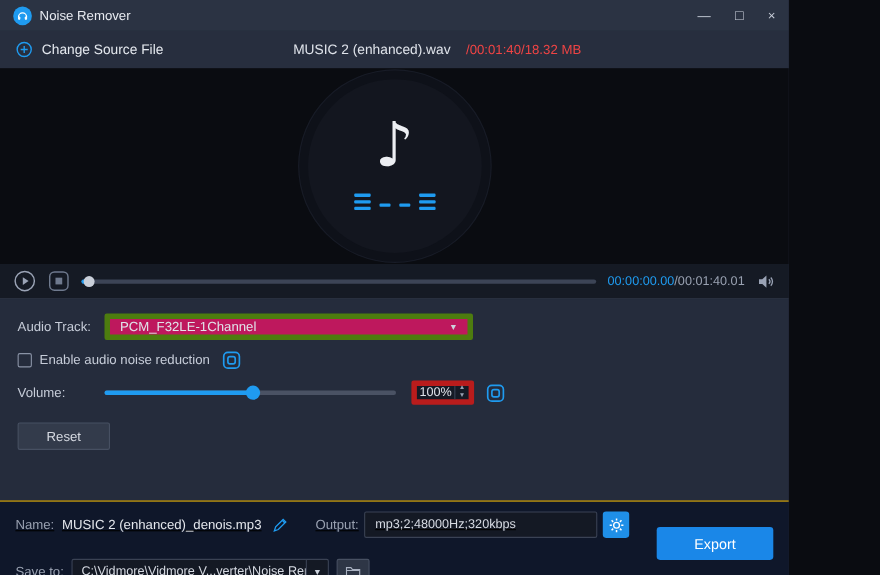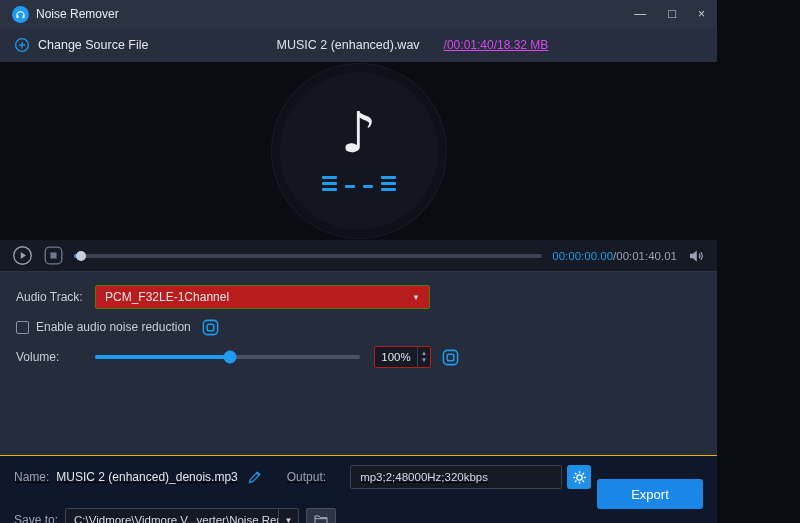--- a/index.html
+++ b/index.html
@@ -10,26 +10,26 @@
   
   .titlebar { height: 28px; background: #2b3343; display: flex; align-items: center; padding: 0 12px; flex: none; }
   .logo-badge { width: 17px; height: 17px; border-radius: 50%; background: #1f9bf0; display: flex; align-items: center; justify-content: center; margin-right: 7px; }
   .logo-badge svg { width: 11px; height: 11px; }
   .win-title { font-size: 12px; color: #e8ebf1; }
   .win-controls { margin-left: auto; display: flex; align-items: center; gap: 22px; color: #c9cfda; font-size: 12px; }
   .win-btn { cursor: default; line-height: 28px; display: inline-block; text-align: center; }
   .win-btn.max { font-size: 13px; }
 
   
-  .source-bar { height: 34px; background: #272e3e; display: flex; align-items: center; padding: 0 14px; flex: none; gap: 10px; }
+  .source-bar { height: 34px; background: #272e3e; display: flex; align-items: center; padding: 0 14px; flex: none; gap: 0; }
   .change-source { display: flex; align-items: center; gap: 8px; }
   .change-source svg { width: 16px; height: 16px; }
   .change-source-label { font-size: 12.5px; color: #e4e8ee; }
   .file-name { font-size: 12.5px; color: #dfe3ea; margin-left: 118px; }
-  .file-meta { font-size: 12px; color: #d946ef; margin-left: 14px; text-decoration: underline; }
+  .file-meta { font-size: 12px; color: #ef4444; margin-left: 14px; }
 
   
   .preview { flex: none; height: 178px; background: #0a0c11; display: flex; align-items: center; justify-content: center; }
   .disc { width: 158px; height: 158px; border-radius: 50%; background: #13161f; box-shadow: 0 0 0 8px #0e1119, 0 0 0 9px #181c27; display: flex; flex-direction: column; align-items: center; justify-content: center; }
   .music-note { font-size: 56px; color: #eceef2; line-height: 1; margin-top: -6px; font-family: "DejaVu Sans", sans-serif; }
   .eq { display: flex; align-items: flex-end; gap: 8px; height: 22px; margin-top: 8px; }
   .eq .col { display: flex; flex-direction: column; gap: 3px; }
   .eq .bar { width: 15px; height: 3px; background: #1f9bf0; border-radius: 1px; }
   .eq .col.single .bar { width: 10px; }
   .eq .col.single { margin-bottom: 3px; }
@@ -45,49 +45,49 @@
   .time { font-size: 11.5px; white-space: nowrap; flex: none; }
   .time .cur { color: #1f9bf0; }
   .time .tot { color: #99a1b1; }
   .spk { width: 18px; height: 18px; flex: none; }
   .spk svg { width: 18px; height: 18px; }
 
   
   .controls { flex: none; height: 183px; background: #252c3c; padding: 12px 16px 0 16px; }
   .crow { display: flex; align-items: center; height: 26px; margin-bottom: 4px; }
   .clabel { width: 79px; font-size: 12px; color: #c6ccd8; flex: none; }
-  .select { width: 335px; height: 24px; background: #b91c1c; border: 1px solid #4d7c0f; border-radius: 2px; display: flex; align-items: center; padding: 0 9px; justify-content: center; }
+  .select { width: 335px; height: 24px; background: #be185d; border: 5px solid #4d7c0f; border-radius: 2px; display: flex; align-items: center; padding: 0 9px; justify-content: center; }
   .select .sel-text { font-size: 12px; color: #e0e4ea; flex: 1; }
   .select .arrow { font-size: 8px; color: #cdd3dd; }
   .checkbox { width: 13px; height: 13px; border: 1px solid #8a93a6; border-radius: 2px; background: transparent; flex: none; }
   .chk-label { font-size: 12px; color: #c6ccd8; margin-left: 7px; }
   .copybtn { width: 19px; height: 19px; flex: none; }
   .copybtn svg { width: 19px; height: 19px; }
   .slider { position: relative; width: 265px; height: 14px; flex: none; }
   .slider .track { position: absolute; left: 0; right: 0; top: 5px; height: 4px; border-radius: 2px; background: #4a5264; }
   .slider .fill { height: 100%; background: #1f9bf0; border-radius: 2px; width: 0; }
   .slider .handle { position: absolute; top: 7px; width: 13px; height: 13px; border-radius: 50%; background: #1f9bf0; transform: translate(-50%, -50%); }
-  .spinbox { margin-left: 14px; width: 57px; height: 22px; background: #151a25; border: 1px solid #b91c1c; border-radius: 2px; display: flex; align-items: center; }
+  .spinbox { margin-left: 14px; width: 57px; height: 22px; background: #151a25; border: 5px solid #b91c1c; border-radius: 2px; display: flex; align-items: center; }
   .spinbox .val { flex: 1; text-align: center; font-size: 11.5px; color: #dfe3ea; }
   .spinbox .arrows { width: 13px; display: flex; flex-direction: column; align-items: center; border-left: 1px solid #3a4254; height: 100%; justify-content: center; }
   .spinbox .arrows span { font-size: 6px; line-height: 7px; color: #98a1b2; }
   .unit { font-size: 12px; color: #c6ccd8; margin-left: 7px; }
   .gap10 { width: 10px; flex: none; }
   .reset-btn { margin-top: 14px; width: 84px; height: 25px; background: #333b4b; border: 1px solid #475062; border-radius: 2px; color: #d6dae2; font-size: 12px; display: flex; align-items: center; justify-content: center; }
 
   
   .footer { flex: 1; background: #0f172a; border-top: 1px solid #eab308; position: relative; padding: 9px 14px 0 14px; text-decoration: underline; }
   .frow { display: flex; align-items: center; height: 24px; }
   .frow + .frow { margin-top: 19px; }
   .flabel { font-size: 12px; color: #99a1b1; }
   .fname { font-size: 12px; color: #e3e6ec; margin-left: 7px; }
   .pencil { width: 16px; height: 16px; margin-left: 9px; }
   .pencil svg { width: 16px; height: 16px; }
   .out-label { margin-left: 24px; }
-  .out-box { margin-left: 24px; width: 212px; height: 24px; background: #141924; border: 1px solid #3a4254; border-radius: 2px; display: flex; align-items: center; padding: 0 9px; }
+  .out-box { margin-left: 5px; width: 212px; height: 24px; background: #141924; border: 1px solid #3a4254; border-radius: 2px; display: flex; align-items: center; padding: 0 9px; }
   .out-box .val { font-size: 11.5px; color: #d6dae2; }
   .gear-btn { margin-left: 5px; width: 24px; height: 24px; background: #1f8fe8; border-radius: 3px; display: flex; align-items: center; justify-content: center; }
   .gear-btn svg { width: 15px; height: 15px; }
   .path-combo { margin-left: 7px; height: 24px; background: #141924; border: 1px solid #3a4254; border-radius: 2px; display: flex; align-items: stretch; }
   .path-combo .ptext { width: 212px; display: flex; align-items: center; padding: 0 8px; font-size: 11.5px; color: #d6dae2; white-space: nowrap; overflow: hidden; }
   .path-combo .parrow { width: 20px; border-left: 1px solid #3a4254; display: flex; align-items: center; justify-content: center; font-size: 8px; color: #cdd3dd; }
   .folder-btn { margin-left: 7px; width: 30px; height: 24px; background: #2e3646; border: 1px solid #475062; border-radius: 2px; display: flex; align-items: center; justify-content: center; }
   .folder-btn svg { width: 16px; height: 16px; }
   .export-btn { position: absolute; right: 14px; top: 50%; transform: translateY(-50%); width: 106px; height: 30px; background: #1a87e8; border-radius: 3px; color: #ffffff; font-size: 13px; display: flex; align-items: center; justify-content: center; }
 </style>
@@ -220,20 +220,21 @@
       <div class="gap10"></div>
       <div class="copybtn">
         <svg viewBox="0 0 20 20" fill="none">
             <rect x="2.5" y="2.5" width="15" height="15" rx="4" stroke="#1f9bf0" stroke-width="1.6"></rect>
             <rect x="6.5" y="6.5" width="7" height="7" rx="2" stroke="#1f9bf0" stroke-width="1.6"></rect>
           </svg>
       </div>
     </div>
 
 
+    <div class="reset-btn">Reset</div>
   </div>
 
   <div class="footer">
     <div class="frow">
       <span class="flabel">Name:</span>
       <span class="fname">MUSIC 2 (enhanced)_denois.mp3</span>
       <div class="pencil">
         <svg viewBox="0 0 20 20" fill="none">
             <path d="M3 17l1.5-4.5L13 4l3 3-8.5 8.5L3 17z" stroke="#1f9bf0" stroke-width="1.5"></path>
             <path d="M12 5l3 3" stroke="#1f9bf0" stroke-width="1.5"></path>

